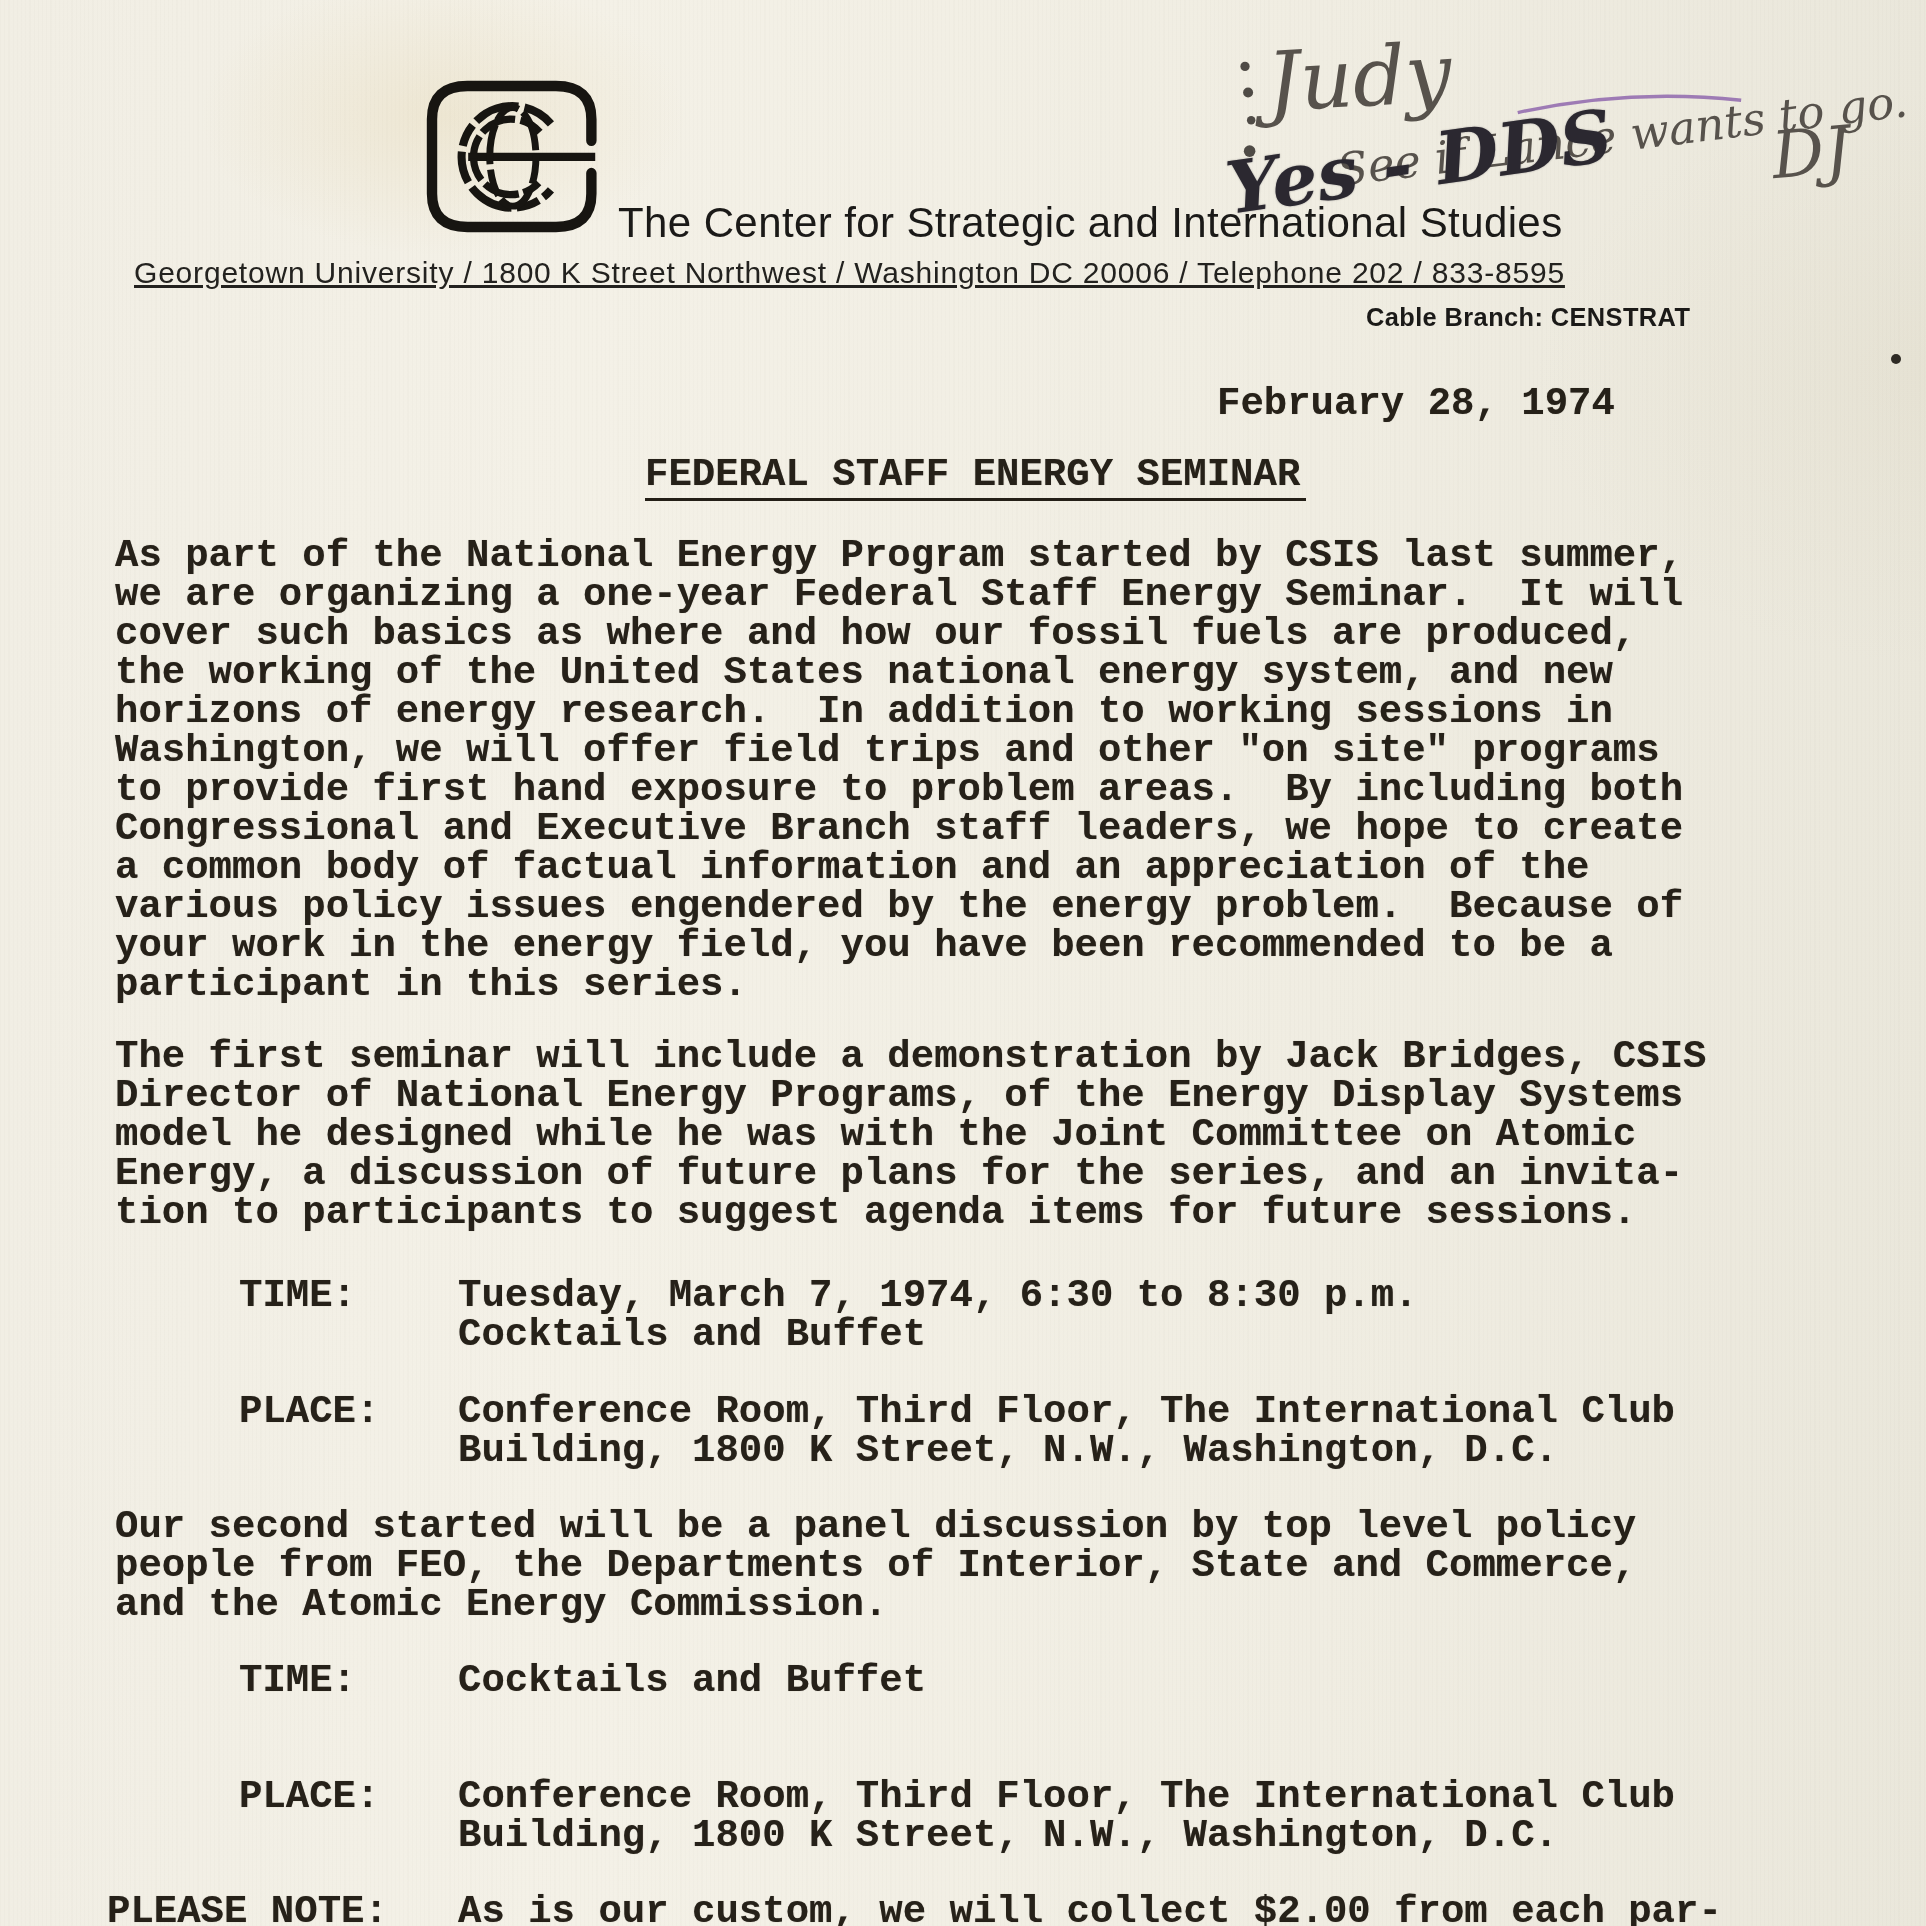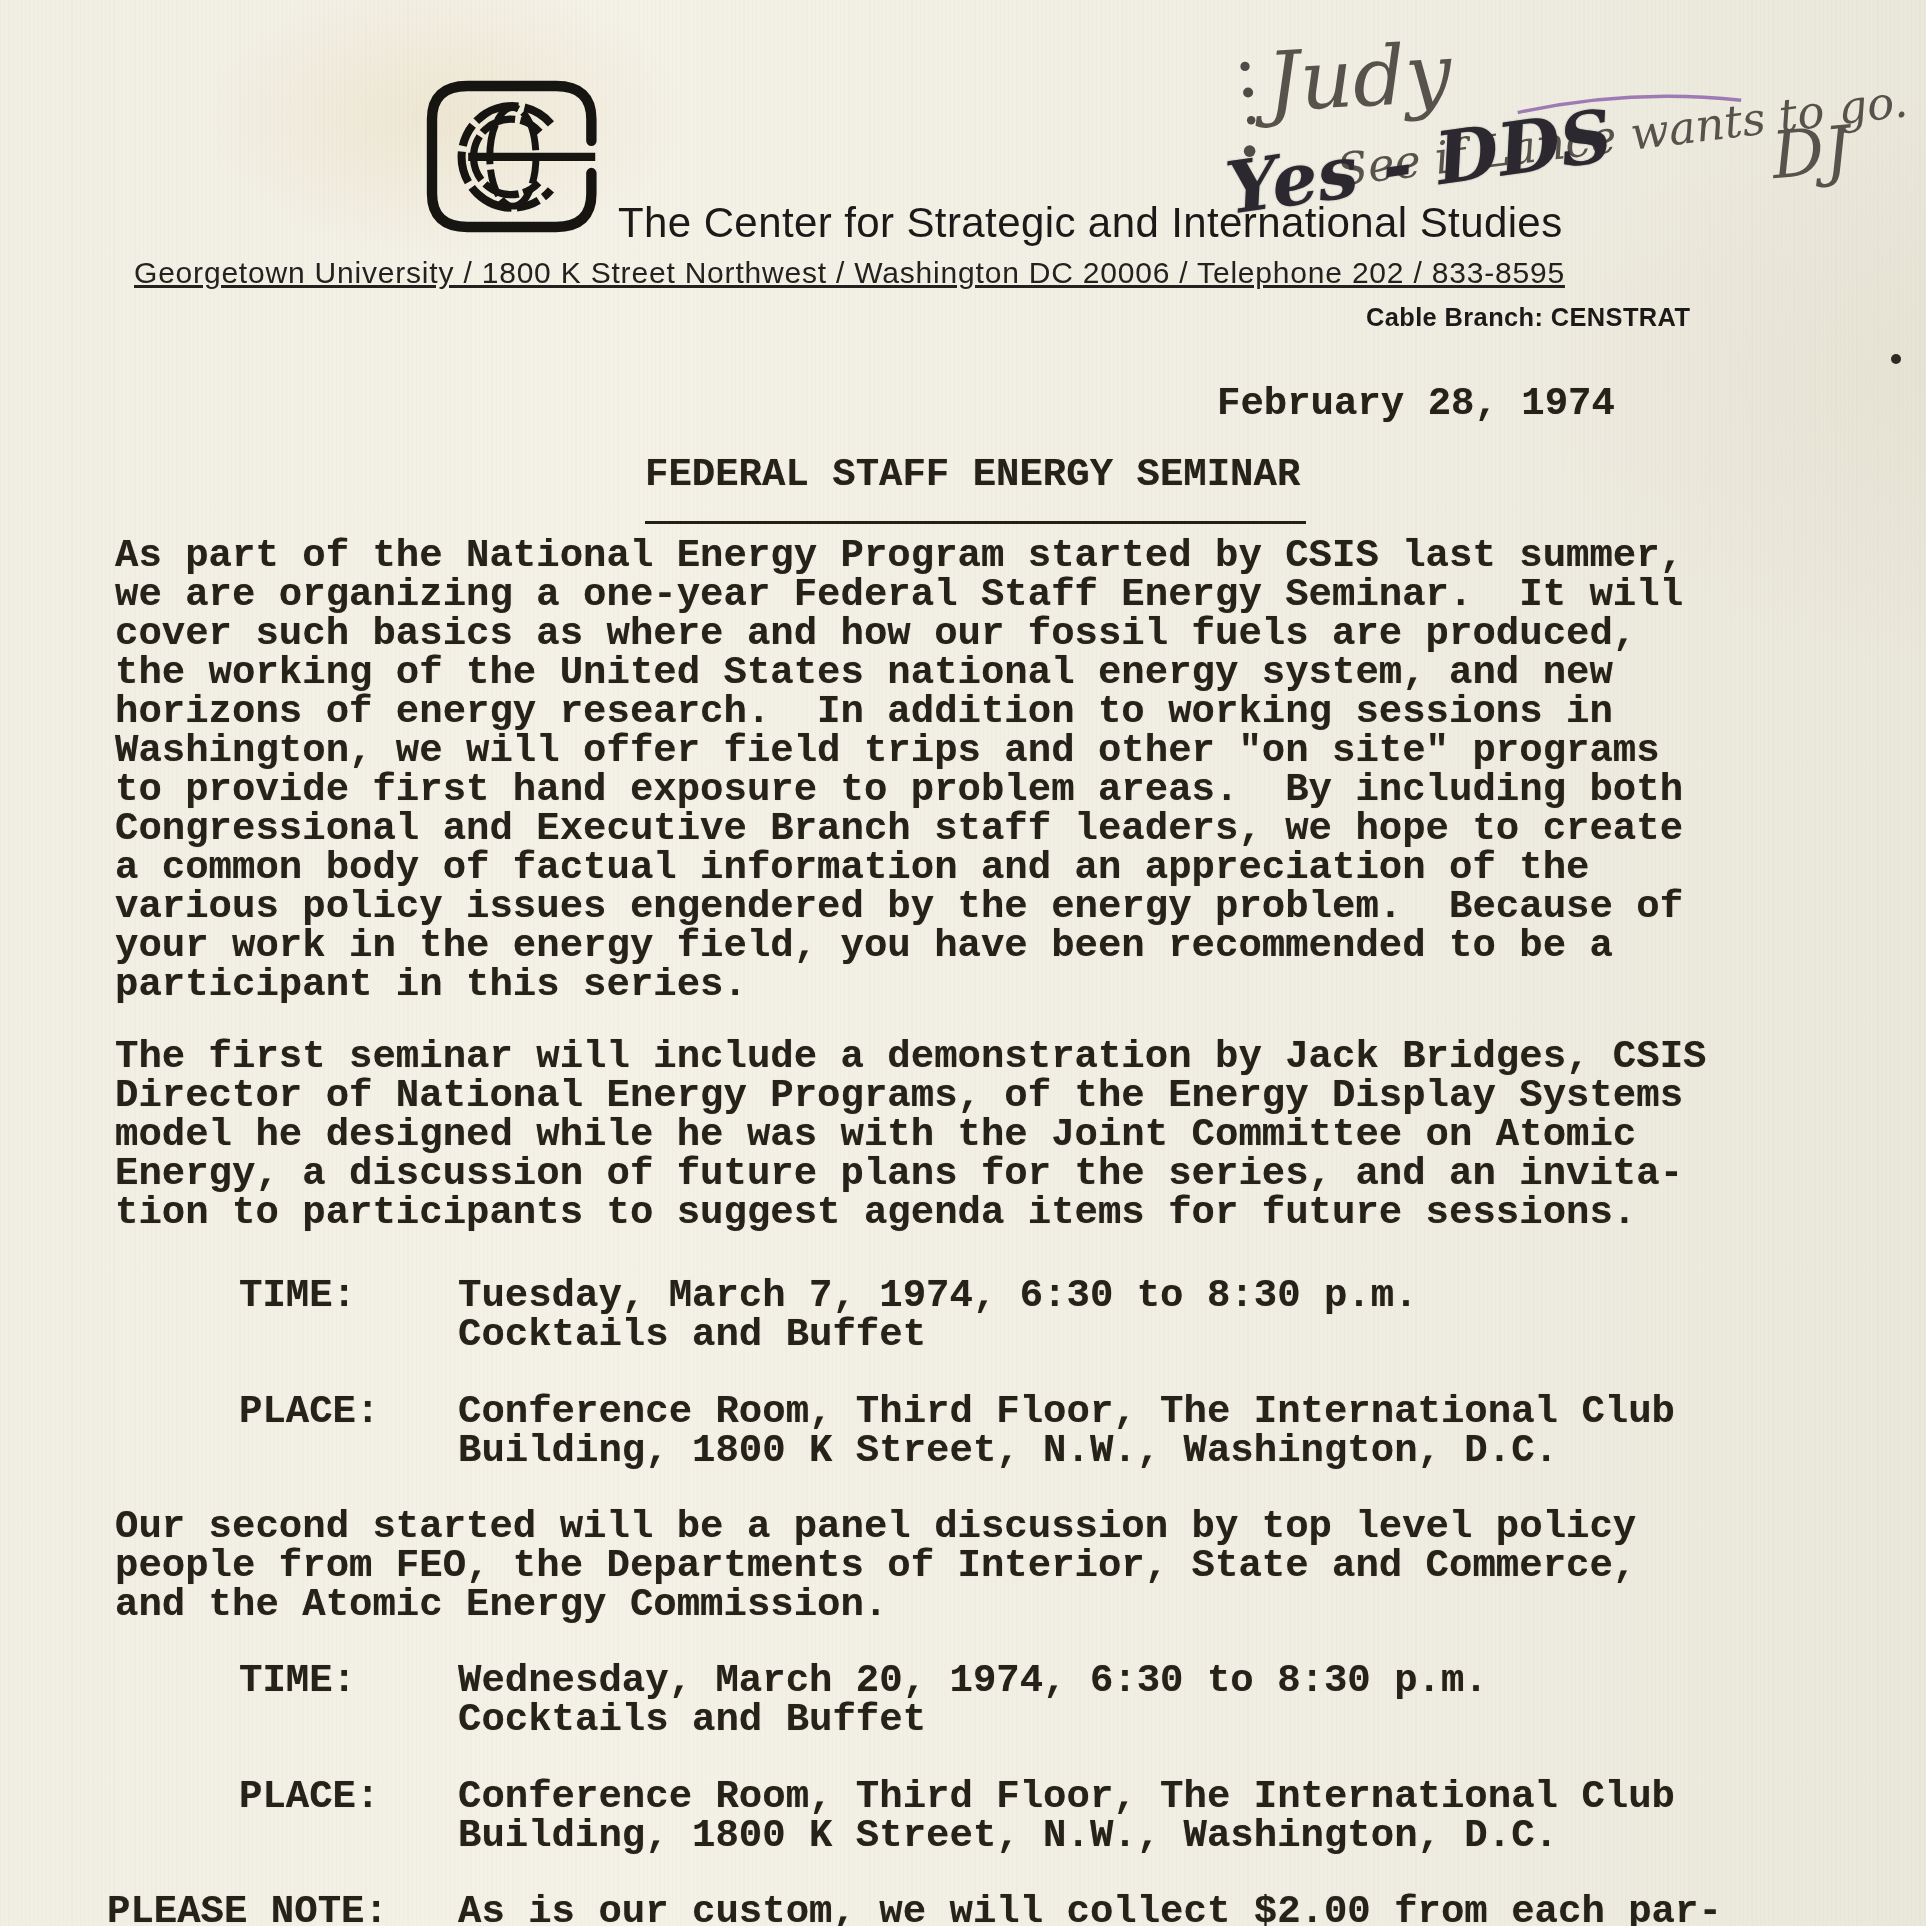--- a/index.html
+++ b/index.html
@@ -23,21 +23,21 @@
     white-space:pre;
   }
   .sans{font-family:"Liberation Sans","DejaVu Sans",sans-serif;color:#1b1a18;}
   .abs{position:absolute;}
   .tline{white-space:pre;}
   .para{position:absolute;left:115px;}
   .row{position:absolute;left:0;width:100%;}
   .row .flabel{position:absolute;left:239px;top:0;}
   .row .flabel.at-margin{left:107px;}
   .row .fcontent{position:absolute;left:458px;top:0;}
-  .subject{border-bottom:3.9px solid #241f17;padding-bottom:26px;padding-right:5.4px;}
+  .subject{border-bottom:3.9px solid #241f17;padding-bottom:3px;padding-right:5.4px;}
   .hand{
     position:absolute;z-index:6;
     font-family:"DejaVu Serif","Liberation Serif",serif;
     font-style:italic;
     color:#57524c;
     white-space:pre;
   }
   .hand-dark{color:#2b2830;font-weight:700;text-shadow:0 0 1.5px rgba(40,38,46,0.5);}
   .speck{position:absolute;background:#2e2a24;border-radius:50%;z-index:7;}
   svg{display:block;}
@@ -97,21 +97,21 @@
 
   <div class="row" style="top:1393px;">
     <div class="flabel mono">PLACE:</div>
     <div class="fcontent mono"><div class="tline">Conference Room, Third Floor, The International Club</div><div class="tline">Building, 1800 K Street, N.W., Washington, D.C.</div></div>
   </div>
 
   <div class="para mono" style="top:1508px;"><div class="tline">Our second started will be a panel discussion by top level policy</div><div class="tline">people from FEO, the Departments of Interior, State and Commerce,</div><div class="tline">and the Atomic Energy Commission.</div></div>
 
   <div class="row" style="top:1662px;">
     <div class="flabel mono">TIME:</div>
-    <div class="fcontent mono"><div class="tline">Wednesday, March 20, 1974, 6:30 to 8:30 p.m.</div><div class="tline">Cocktails and Buffet</div></div>
+    <div class="fcontent mono"><div class="tline">Cocktails and Buffet</div></div>
   </div>
 
   <div class="row" style="top:1778px;">
     <div class="flabel mono">PLACE:</div>
     <div class="fcontent mono"><div class="tline">Conference Room, Third Floor, The International Club</div><div class="tline">Building, 1800 K Street, N.W., Washington, D.C.</div></div>
   </div>
 
   <div class="row" style="top:1893px;">
     <div class="flabel mono at-margin">PLEASE NOTE:</div>
     <div class="fcontent mono"><div class="tline">As is our custom, we will collect $2.00 from each par-</div></div>

